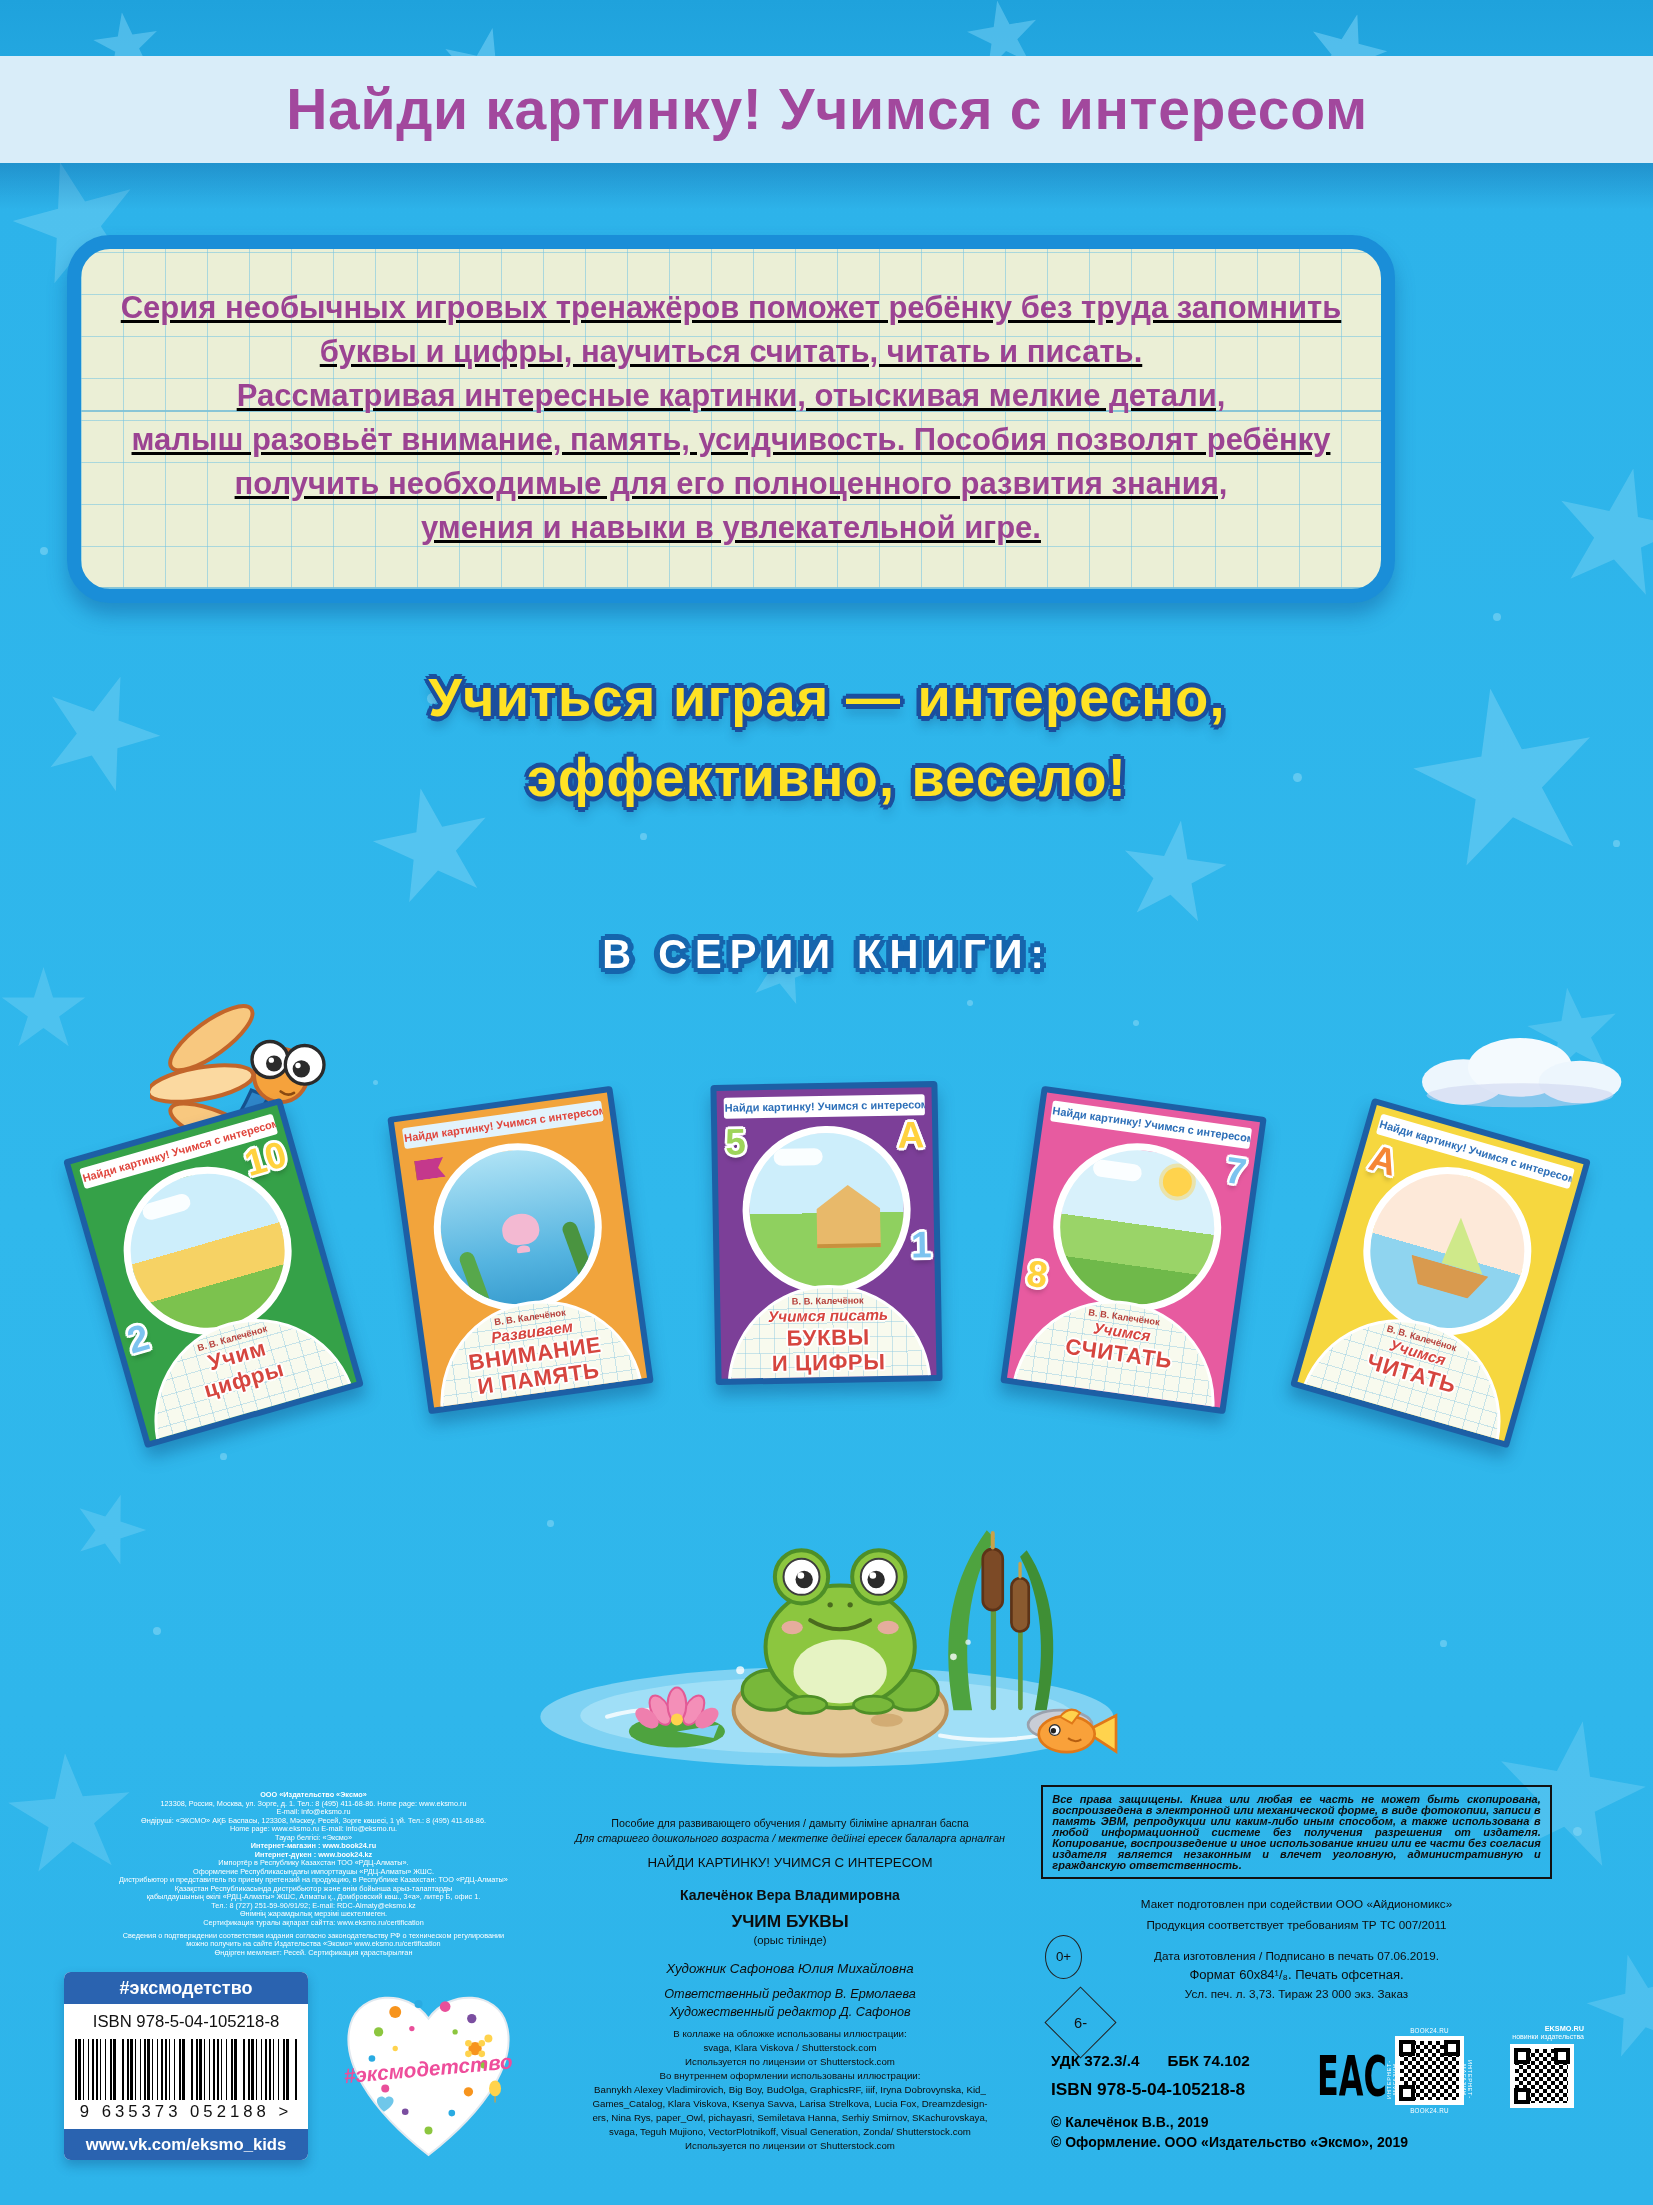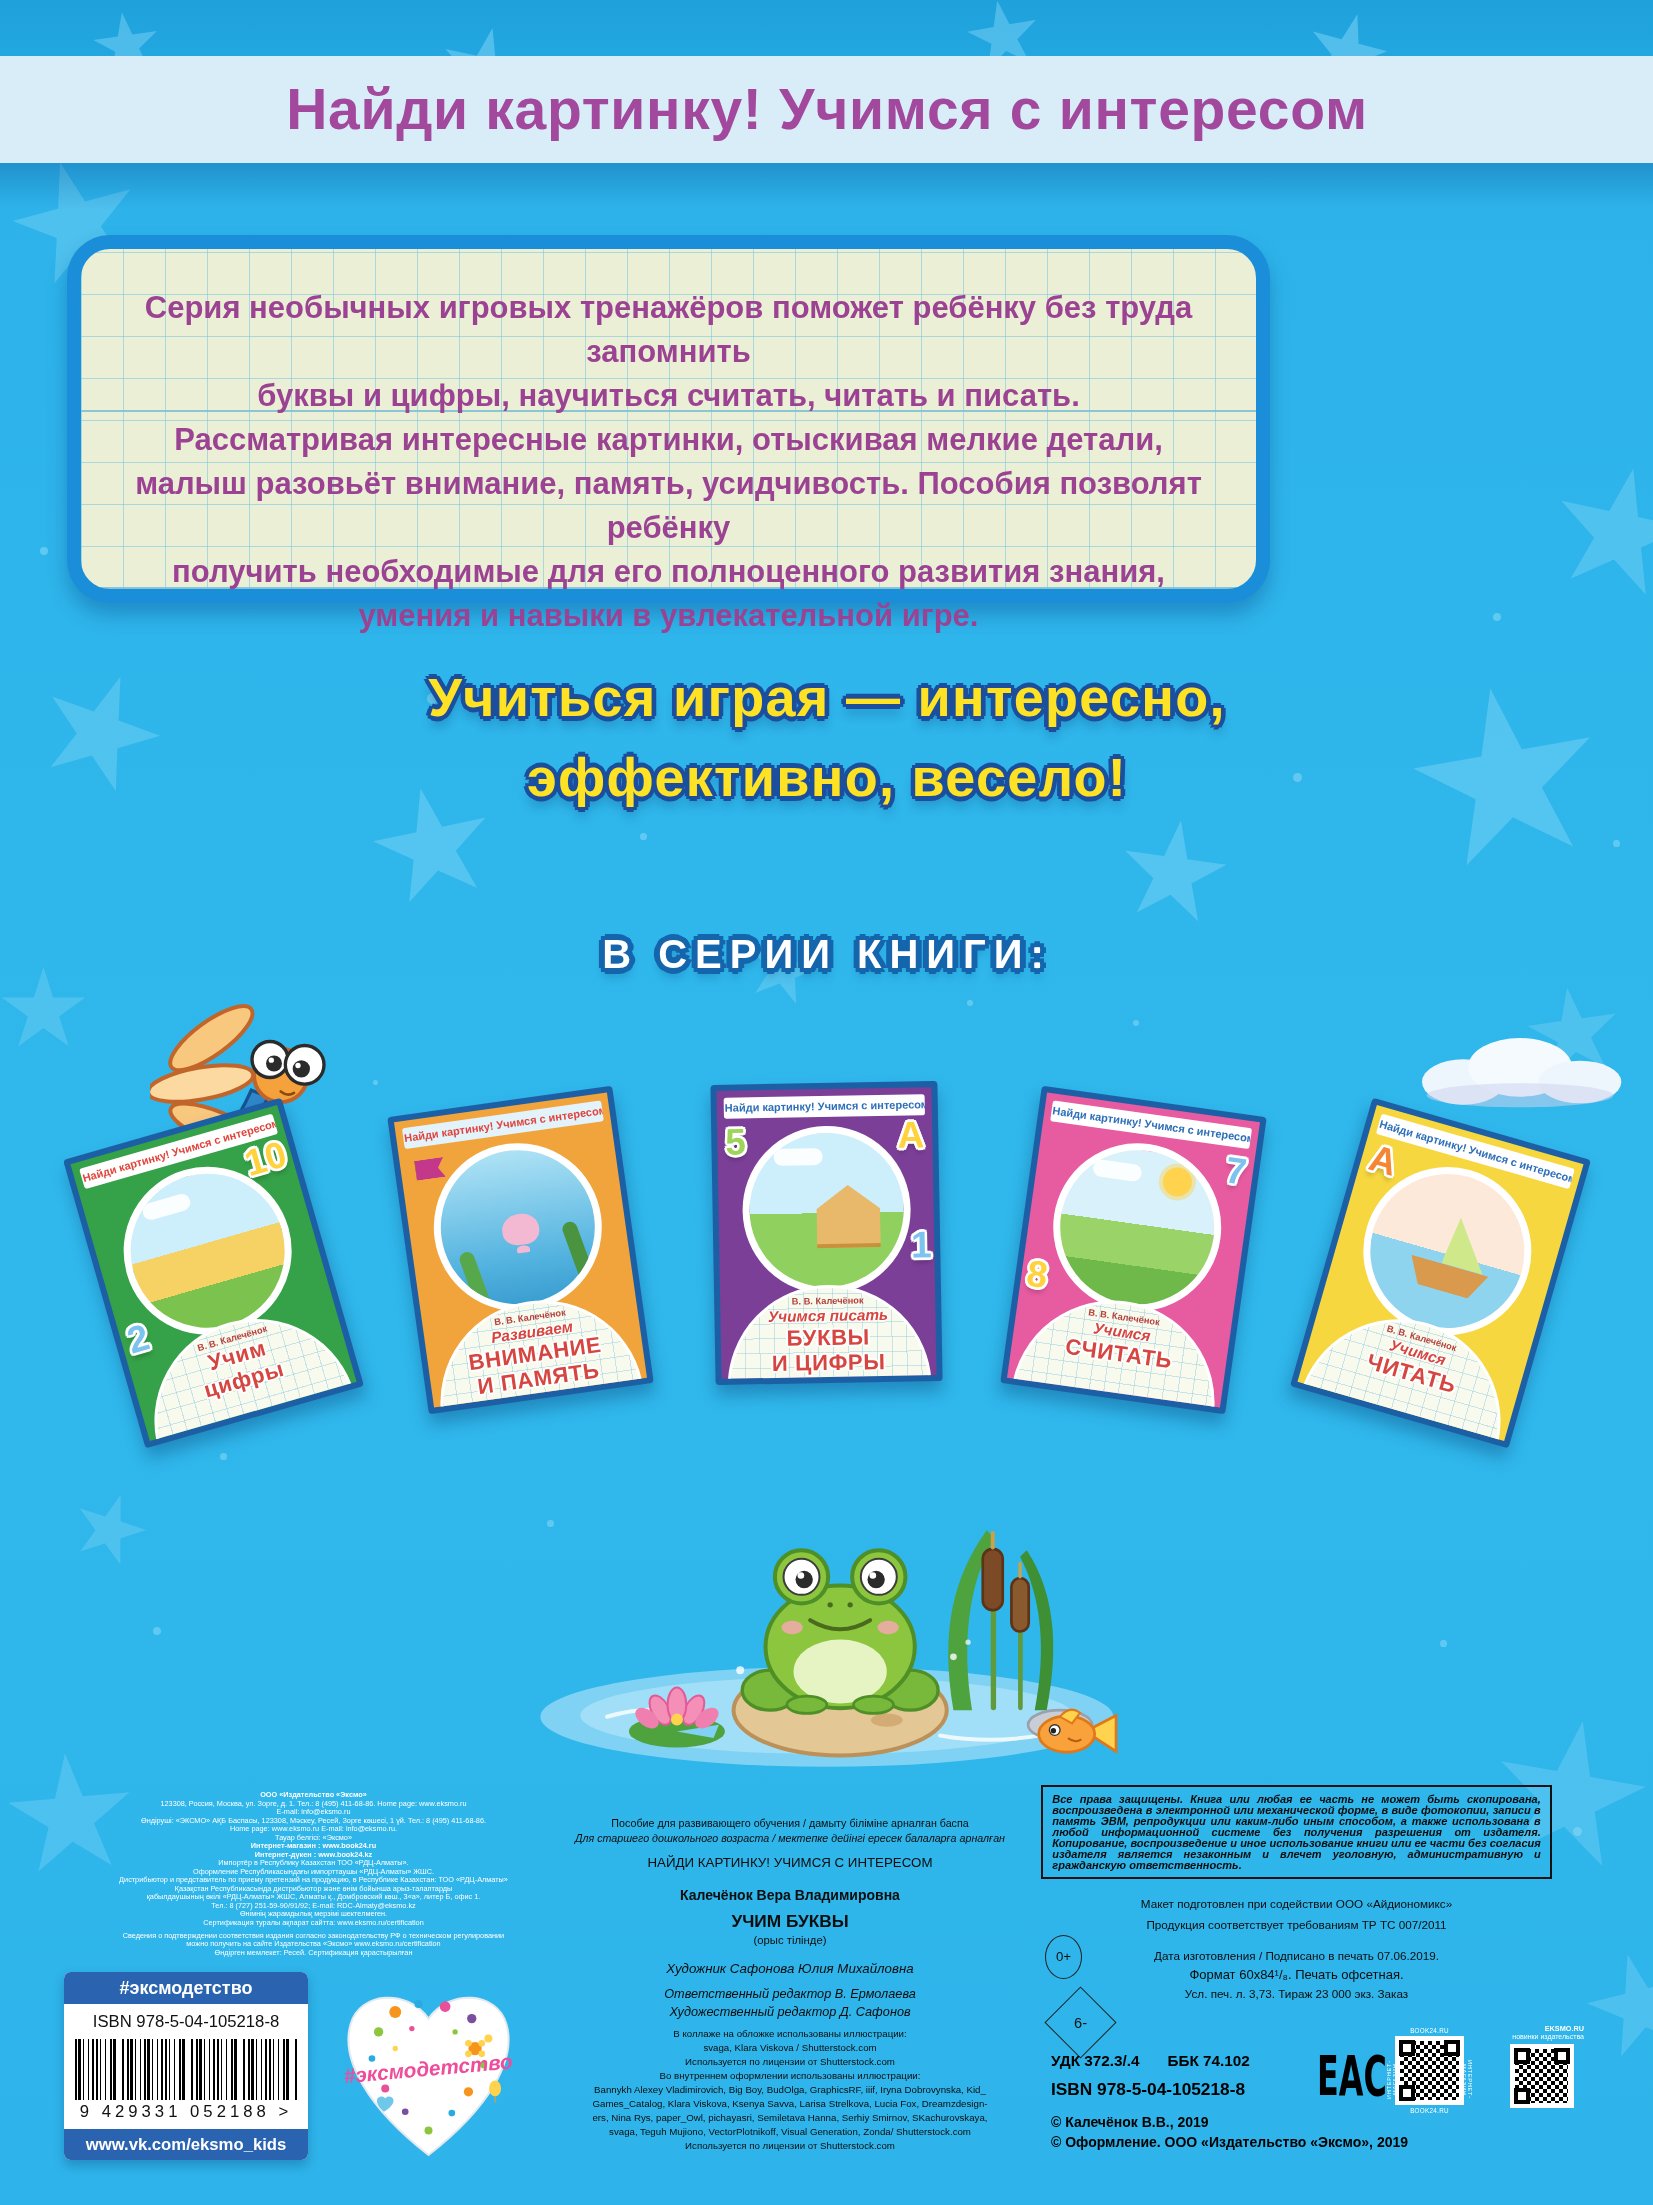--- a/index.html
+++ b/index.html
@@ -11,27 +11,27 @@
   .star { position:absolute; clip-path:polygon(50% 0%,61% 35%,98% 35%,68% 57%,79% 91%,50% 70%,21% 91%,32% 57%,2% 35%,39% 35%); background:#7ad2f5; }
   .dot  { position:absolute; border-radius:50%; background:#8ad8f6; opacity:.55; }
 
   
   .top-banner { position:absolute; top:56px; left:0; width:100%; height:107px; background:#d9edf9; }
   .top-banner .t { width:100%; line-height:107px; text-align:center; font-size:57px; font-weight:bold; color:#a2489d; letter-spacing:0.7px; }
   .banner-shadow { position:absolute; top:163px; left:0; width:100%; height:47px;
           background:linear-gradient(rgba(13,84,150,.32),rgba(13,84,150,0)); }
 
   
-  .intro-box { position:absolute; left:67px; top:235px; width:1203px; height:368px;
+  .intro-box { position:absolute; left:67px; top:235px; width:1328px; height:368px;
     border:14.7px solid #1a8ed8; border-radius:43px; background-color:#ebefd6;
     background-image:
       repeating-linear-gradient(90deg, rgba(116,196,226,.55) 0 1.3px, transparent 1.3px 42px),
       repeating-linear-gradient(0deg,  rgba(116,196,226,.55) 0 1.3px, transparent 1.3px 42px),
       repeating-linear-gradient(0deg,  rgba(96,180,214,.7) 0 2px, transparent 2px 177px);
-    box-shadow:0 12px 18.7px rgba(11,77,143,.38); }
+    box-shadow:0 12px 18.7px rgba(11,77,143,.38);text-decoration:underline; }
   .intro-text { padding-top:37px; text-align:center; font-size:31px; font-weight:bold; color:#9b4392; line-height:44px; }
 
   
   .headline { position:absolute; top:657px; left:0; width:100%; text-align:center;
     font-size:54px; font-weight:bold; color:#ffe224; line-height:80px; letter-spacing:1.3px;
     text-shadow:-4.7px 0 #1b4f9e,4.7px 0 #1b4f9e,0 -4.7px #1b4f9e,0 4.7px #1b4f9e,
       -3.3px -3.3px #1b4f9e,3.3px 3.3px #1b4f9e,-3.3px 3.3px #1b4f9e,3.3px -3.3px #1b4f9e,0 9.3px 10.7px rgba(10,40,90,.35); }
 
   
   .series-heading { position:absolute; top:932px; left:0; width:100%; text-align:center;
@@ -455,21 +455,21 @@
       <span class="f f2"></span>
       <span class="f f3"></span>
     </div>
   </div>
 
   <div class="bc">
     <div class="bc-bar bc-top">#эксмодетство</div>
     <div class="bc-isbn">ISBN 978-5-04-105218-8</div>
     <div class="bc-ean"></div>
     <div class="bc-digits">
-      <span>9 429331 052188</span>
+      <span>9 635373 052188</span>
       <span>&gt;</span>
     </div>
     <div class="bc-bar bc-bottom">www.vk.com/eksmo_kids</div>
   </div>
 
   <svg class="heart" viewBox="0 0 290 310">
     <path d="M145 285 C 55 215 12 142 28 88 C 42 40 112 34 145 80 C 178 34 248 40 262 88 C 278 142 235 215 145 285 Z" fill="#fff" stroke="#e3e9ef" stroke-width="3"></path>
     <circle cx="70" cy="100" r="7" fill="#8cc63f"></circle>
       <circle cx="95" cy="70" r="9" fill="#f7941d"></circle>
     <circle cx="130" cy="58" r="6" fill="#29abe2"></circle>

